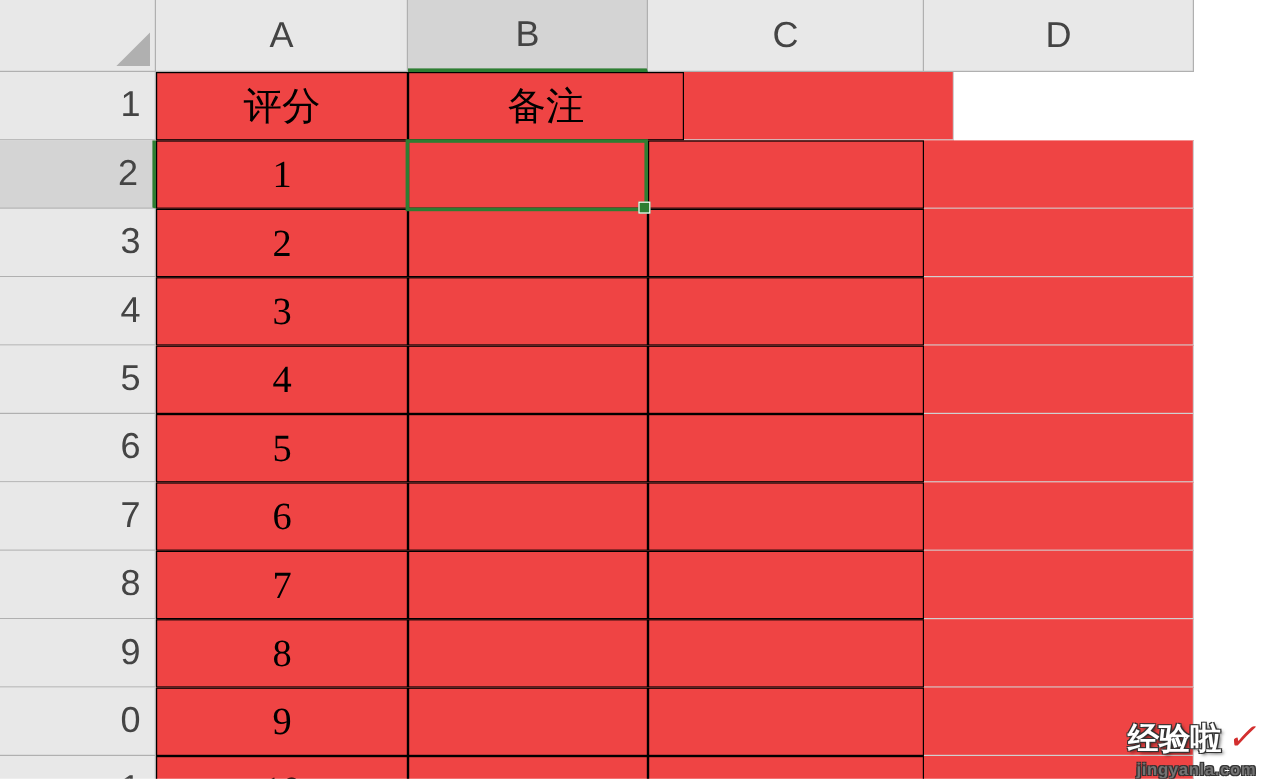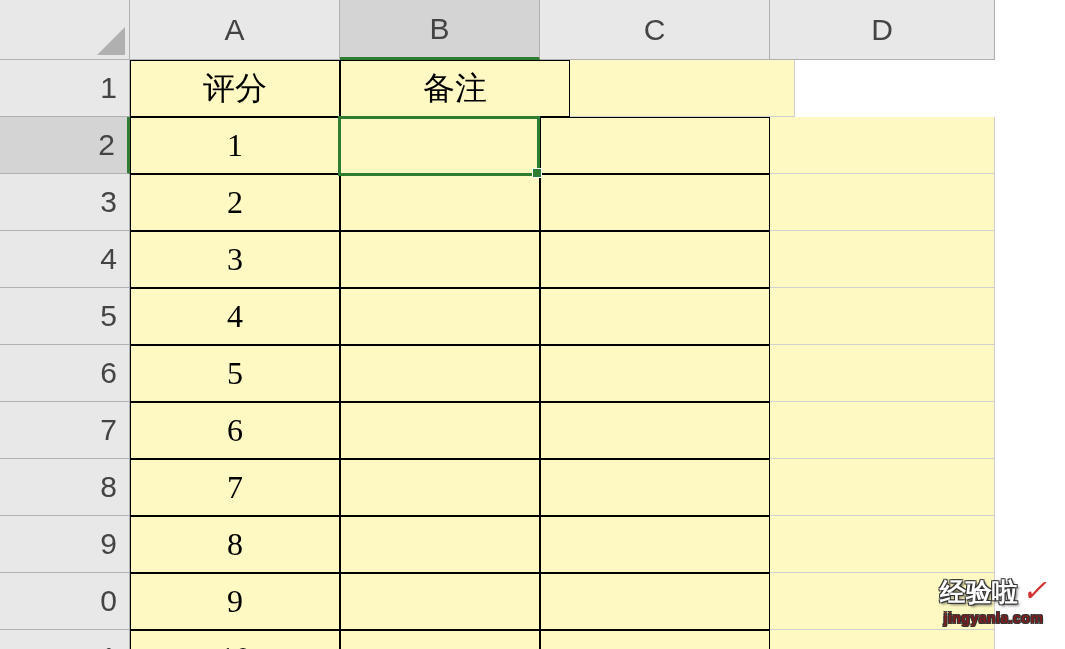--- a/index.html
+++ b/index.html
@@ -74,21 +74,21 @@
       border-bottom: 3px solid #2e7d32;
     }
     .row-header.selected {
       background: #d4d4d4;
       border-right: 3px solid #2e7d32;
     }
     
     .data-cell {
       border-right: 1px solid #d0d0d0;
       border-bottom: 1px solid #d0d0d0;
-      background: #fef9c3;
+      background: #ef4444;
       color: #000;
       font-size: 32px;
     }
     .data-cell.bordered {
       border: 1px solid #000;
     }
     .selected-cell {
       position: absolute;
       border: 3px solid #2e7d32;
       pointer-events: none;
@@ -99,41 +99,41 @@
       width: 10px;
       height: 10px;
       background: #2e7d32;
       right: -5px;
       bottom: -5px;
       border: 1px solid #fff;
     }
     .watermark {
       position: absolute;
       right: 18px;
-      bottom: 23px;
-      text-align: center;
+      bottom: 0;
+      text-align: right;
       font-family: Arial, "Microsoft YaHei", sans-serif;
       z-index: 50;
       margin-top: 20px;
     }
     .watermark-main {
       font-size: 26px;
       font-weight: bold;
       color: #fff;
       text-shadow: -1px -1px 0 #333, 1px -1px 0 #333, -1px 1px 0 #333, 1px 1px 0 #333, 2px 2px 3px rgba(0,0,0,0.6);
     }
     .watermark-check {
       color: #d32f2f;
       font-size: 30px;
       font-style: italic;
       margin-left: 4px;
     }
     .watermark-sub {
       font-size: 14px;
-      color: #7f1d1d;
+      color: #737373;
       font-weight: bold;
       text-shadow: -1px -1px 0 #333, 1px -1px 0 #333, -1px 1px 0 #333, 1px 1px 0 #333;
       letter-spacing: 0.5px;
     }
     .grid-container {
       position: relative;
     }
   </style>
 </head>
 <body>

